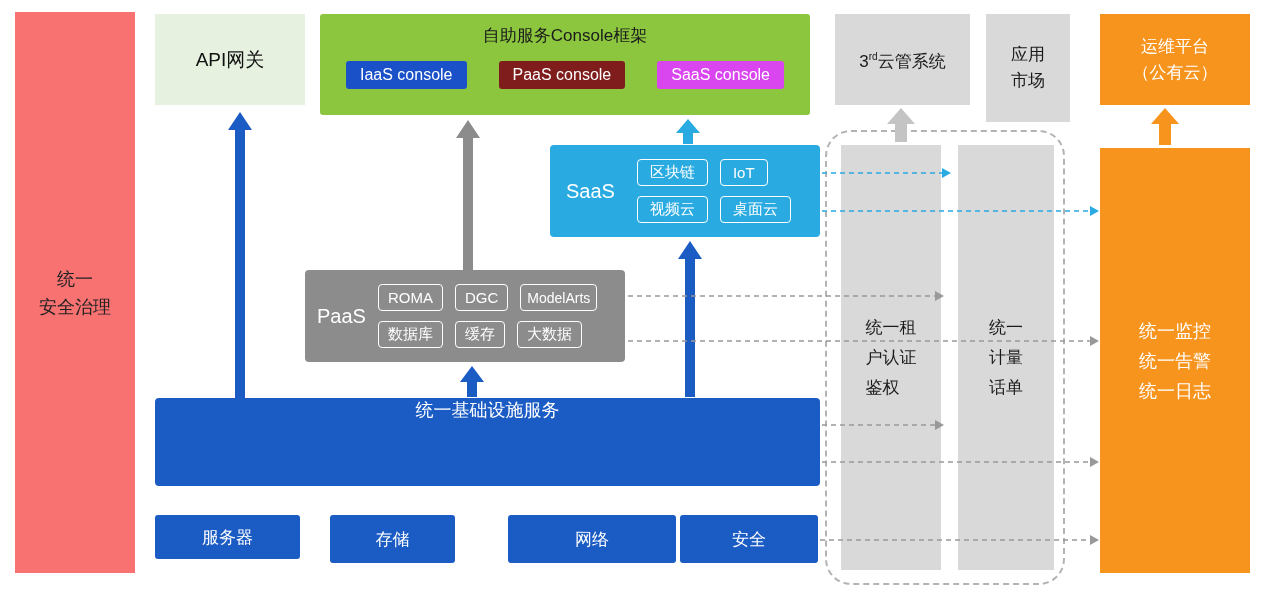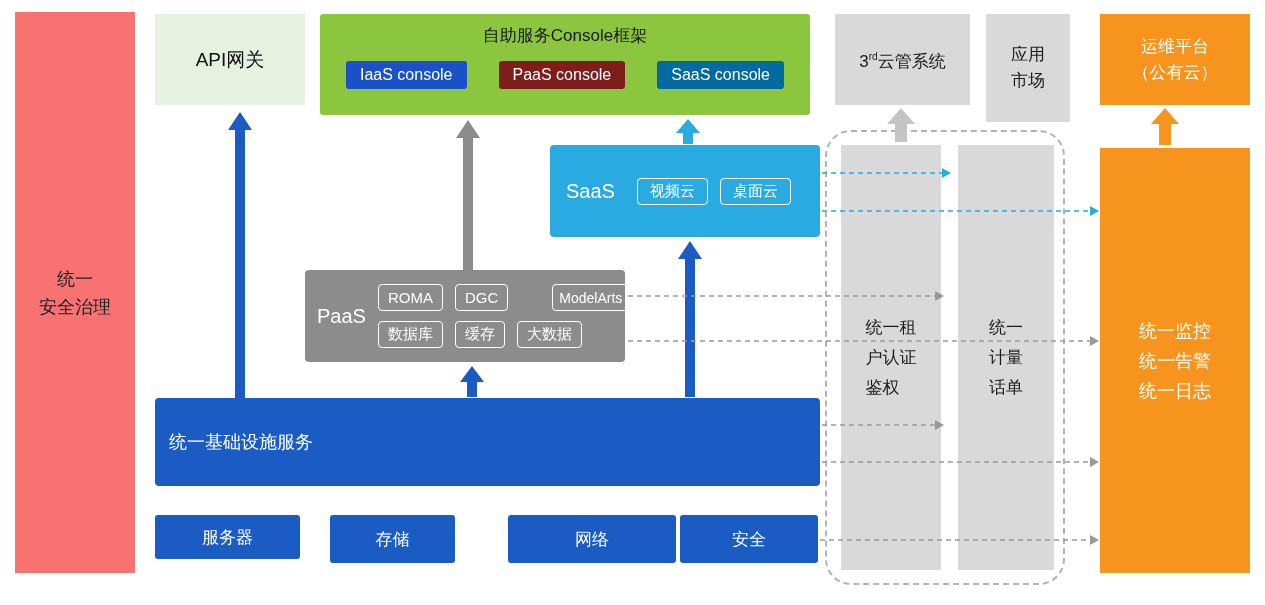--- a/index.html
+++ b/index.html
@@ -10,21 +10,21 @@
   .pre { white-space:pre-line; }
 
   .red-bar { background:#F87272; color:#222; font-size:18px; line-height:28px; }
   .lgreen-box { background:#E6F1DF; color:#111; font-size:19px; }
   .green-box { background:#8CC63F; border-radius:3px; display:flex; flex-direction:column; align-items:center; padding-top:10px; }
   .green-title { color:#1a1a1a; font-size:17px; }
   .console-row { display:flex; gap:32px; margin-top:14px; }
   .console-btn { height:28px; padding:0 14px; border-radius:3px; color:#fff; font-size:16px; display:flex; align-items:center; justify-content:center; }
   .console-iaas { background:#1A50C8; }
   .console-paas { background:#7f1d1d; }
-  .console-saas { background:#0369a1; }
+  .console-saas { background:#d946ef; }
 
   .gray-box { background:#D9D9D9; color:#1a1a1a; font-size:17px; line-height:26px; }
   .orange-box { background:#F7941D; color:#fff; font-size:17px; line-height:26px; }
 
   .saas-box { background:#29ABE2; border-radius:4px; display:flex; align-items:center; gap:22px; padding:0 12px 0 16px; }
   .paas-box { background:#8C8C8C; border-radius:4px; display:flex; align-items:center; gap:12px; padding:0 8px 0 12px; }
   .infra-box { background:#1A5BC4; border-radius:4px; display:flex; align-items:center; gap:18px; padding:0 14px; }
   .box-label { color:#fff; font-size:20px; }
   .infra-label { color:#fff; font-size:18px; }
 
@@ -81,43 +81,47 @@
 
   <div class="abs center orange-box" style="left:1100px; top:14px; width:150px; height:91px;">
     <span class="pre">运维平台
 （公有云）</span>
   </div>
 
   <div class="abs saas-box" style="left:550px; top:145px; width:270px; height:92px;">
     <span class="box-label">SaaS</span>
     <div class="chip-rows">
       <div class="chip-row">
+        <span class="chip">区块链</span>
+        <span class="chip">IoT</span>
+      </div>
+      <div class="chip-row">
         <span class="chip">视频云</span>
         <span class="chip">桌面云</span>
       </div>
     </div>
   </div>
 
   <div class="abs paas-box" style="left:305px; top:270px; width:320px; height:92px;">
     <span class="box-label">PaaS</span>
     <div class="chip-rows">
       <div class="chip-row">
         <span class="chip" style="padding:0 9px;">ROMA</span>
         <span class="chip" style="padding:0 9px;">DGC</span>
-        <span class="chip" style="padding:0 6px; font-size:14px;margin-left:32px;">ModelArts</span>
+        <span class="chip" style="padding:0 6px; font-size:14px;">ModelArts</span>
       </div>
       <div class="chip-row">
         <span class="chip" style="padding:0 9px;">数据库</span>
         <span class="chip" style="padding:0 9px;">缓存</span>
         <span class="chip" style="padding:0 9px;">大数据</span>
       </div>
     </div>
   </div>
 
-  <div class="abs infra-box" style="left:155px; top:398px; width:665px; height:88px;">
+  <div class="abs infra-box" style="left:155px; top:398px; width:665px; height:88px;flex-direction:column;">
     <span class="infra-label">统一基础设施服务</span>
   </div>
 
   <div class="abs center hw-box" style="left:155px; top:515px; width:145px; height:44px;">服务器</div>
   <div class="abs center hw-box" style="left:330px; top:515px; width:125px; height:48px;font-family:Liberation Mono, monospace;">存储</div>
   <div class="abs center hw-box" style="left:508px; top:515px; width:168px; height:48px;">网络</div>
   <div class="abs center hw-box" style="left:680px; top:515px; width:138px; height:48px;">安全</div>
 
   <div class="abs dashed-frame" style="left:825px; top:130px; width:240px; height:455px;"></div>
 

